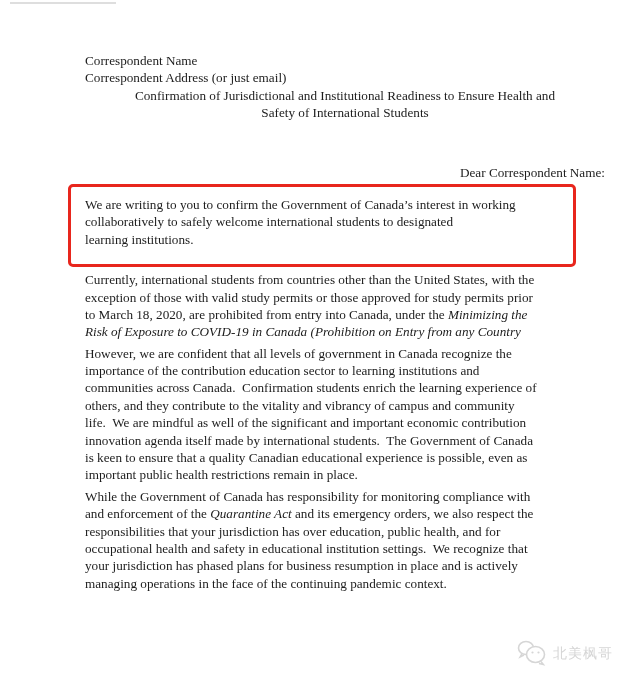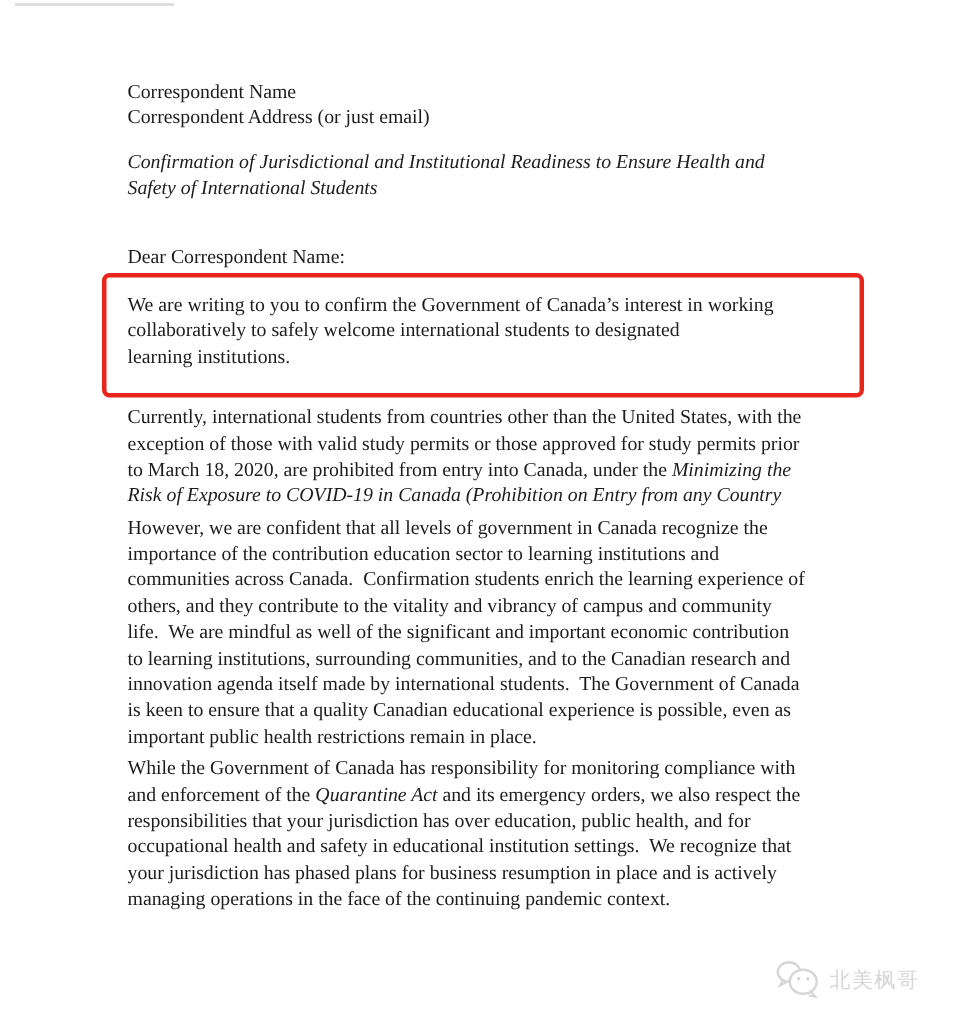--- a/index.html
+++ b/index.html
@@ -31,25 +31,26 @@
     width: 520px;
     font-size: 13.2px;
     line-height: 17.4px;
     color: #1c1c1c;
   }
   .line {
     white-space: pre;
     height: 17.4px;
   }
   .subject-block {
-    margin-top: 12px;
-    font-style: italic;
+    margin-top: 0;
+    text-align: center;
   }
   .salutation-block {
-    margin-top: 28px;
+    margin-top: 42px;
+    text-align: right;
   }
   .paragraph {
     margin-top: 4px;
   }
   .paragraph.boxed {
     margin-top: 3px;
     margin-left: -17px;
     padding: 9px 0 16px 14px;
     border: 3px solid #e8261d;
     border-radius: 5px;
@@ -113,21 +114,20 @@
           <div class="line"><span>exception of those with valid study permits or those approved for study permits prior</span></div>
           <div class="line"><span>to March 18, 2020, are prohibited from entry into Canada, under the </span><span class="italic">Minimizing the</span></div>
           <div class="line"><span class="italic">Risk of Exposure to COVID-19 in Canada (Prohibition on Entry from any Country</span></div>
         </div>
         <div class="paragraph">
           <div class="line"><span>However, we are confident that all levels of government in Canada recognize the</span></div>
           <div class="line"><span>importance of the contribution education sector to learning institutions and</span></div>
           <div class="line"><span>communities across Canada.  Confirmation students enrich the learning experience of</span></div>
           <div class="line"><span>others, and they contribute to the vitality and vibrancy of campus and community</span></div>
           <div class="line"><span>life.  We are mindful as well of the significant and important economic contribution</span></div>
-          <div class="line"><span>to learning institutions, surrounding communities, and to the Canadian research and</span></div>
           <div class="line"><span>innovation agenda itself made by international students.  The Government of Canada</span></div>
           <div class="line"><span>is keen to ensure that a quality Canadian educational experience is possible, even as</span></div>
           <div class="line"><span>important public health restrictions remain in place.</span></div>
         </div>
         <div class="paragraph">
           <div class="line"><span>While the Government of Canada has responsibility for monitoring compliance with</span></div>
           <div class="line"><span>and enforcement of the </span><span class="italic">Quarantine Act</span><span> and its emergency orders, we also respect the</span></div>
           <div class="line"><span>responsibilities that your jurisdiction has over education, public health, and for</span></div>
           <div class="line"><span>occupational health and safety in educational institution settings.  We recognize that</span></div>
           <div class="line"><span>your jurisdiction has phased plans for business resumption in place and is actively</span></div>

